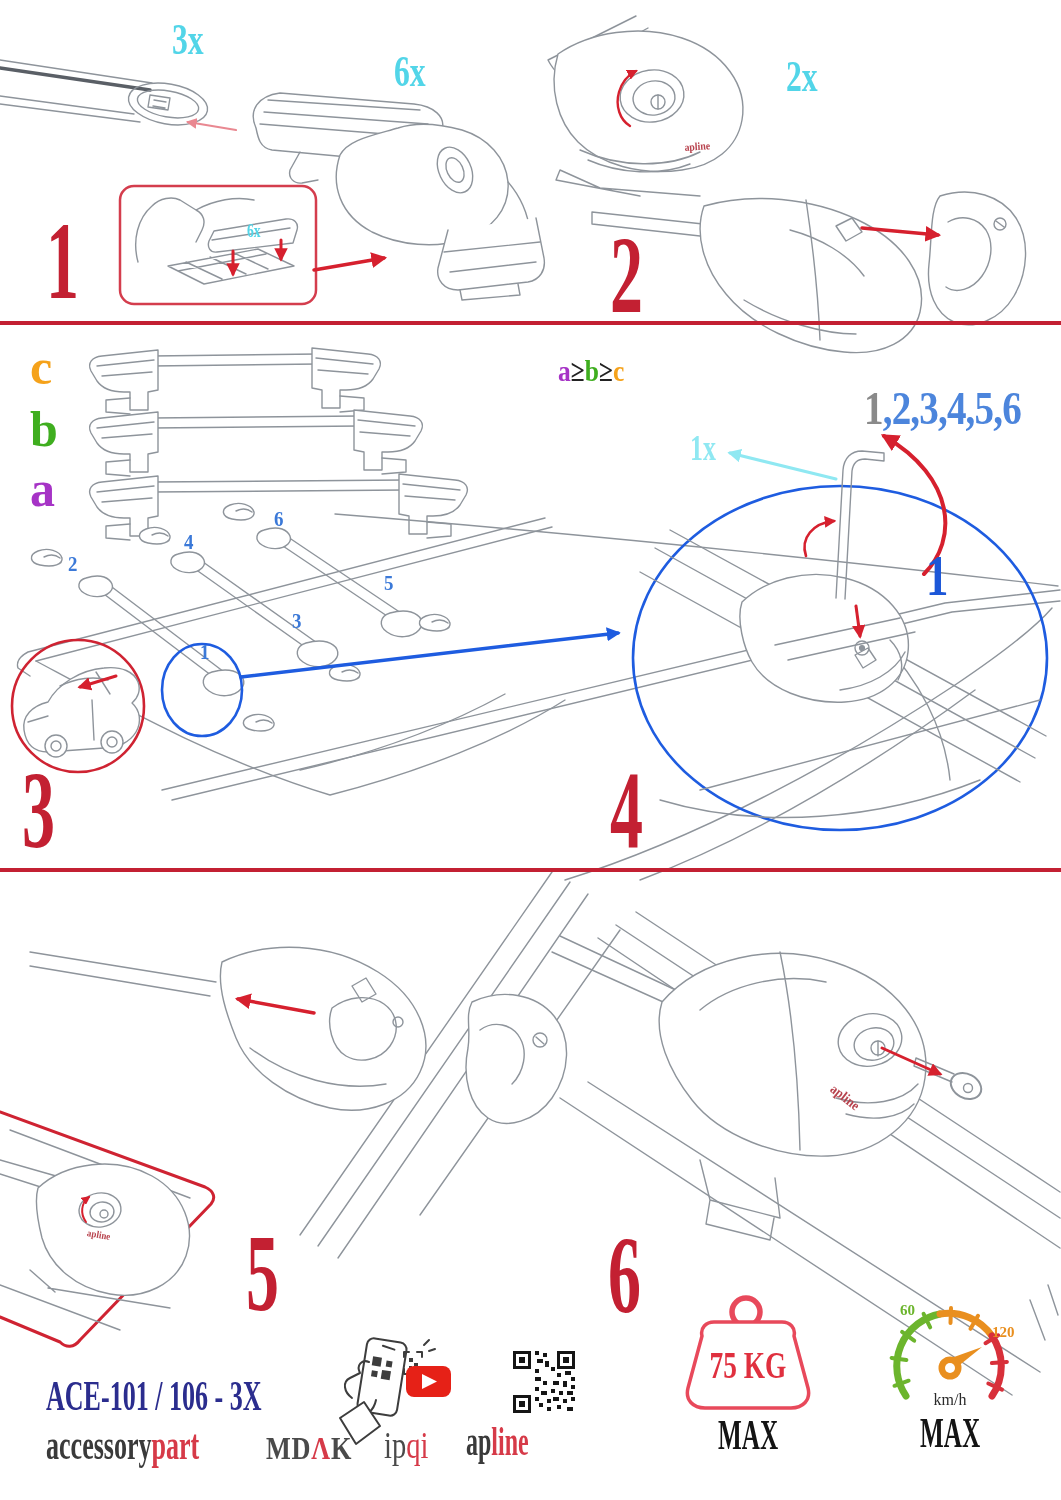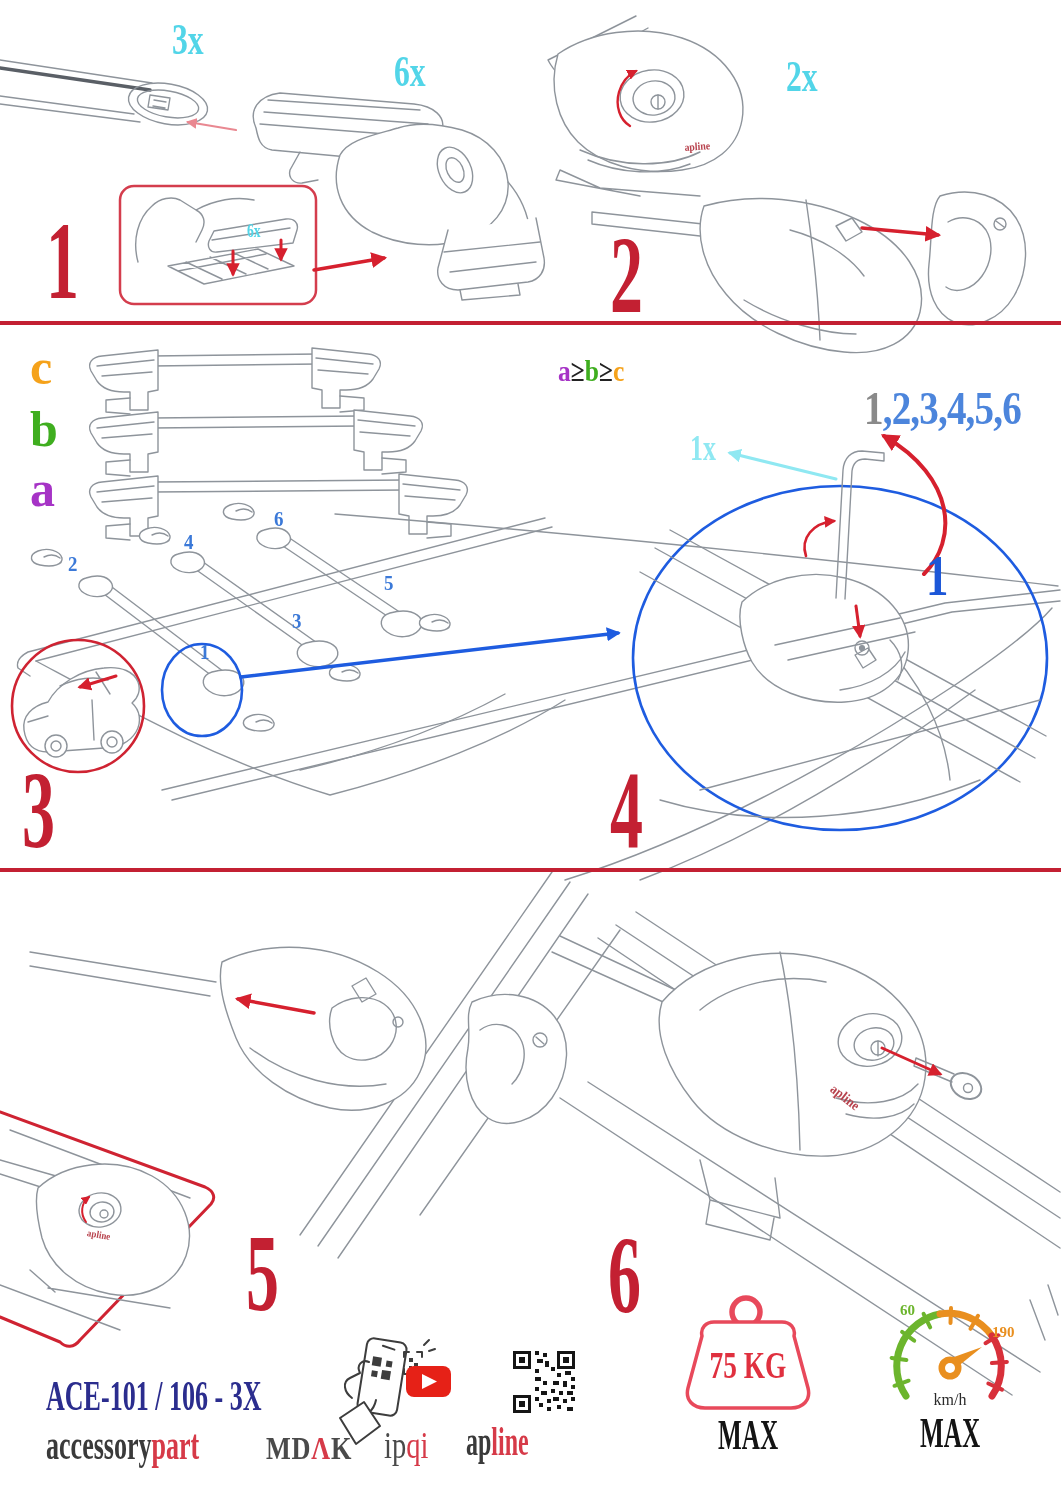--- a/index.html
+++ b/index.html
@@ -335,17 +335,17 @@
   <div class="txt logo3" style="left:384px;top:1426px;">
     <span>ip</span><span class="red">qi</span>
   </div>
   <div class="txt logo4" style="left:466px;top:1422px;">
     <span>ap</span><span class="red">line</span>
   </div>
 
   <div class="txt kg ctr" style="left:688px;top:1346px;width:120px;">75 KG</div>
   <div class="txt max ctr" style="left:688px;top:1414px;width:120px;">MAX</div>
   <div class="txt spd" style="left:900px;top:1303px;color:#6cb52d;">60</div>
-  <div class="txt spd" style="left:992px;top:1325px;color:#e98f1f;">190</div>
+  <div class="txt spd" style="left:992px;top:1325px;color:#e98f1f;">120</div>
   <div class="txt unit ctr" style="left:890px;top:1392px;width:120px;">km/h</div>
   <div class="txt max ctr" style="left:890px;top:1412px;width:120px;">MAX</div>
 
 </div>
 
 </body></html>

